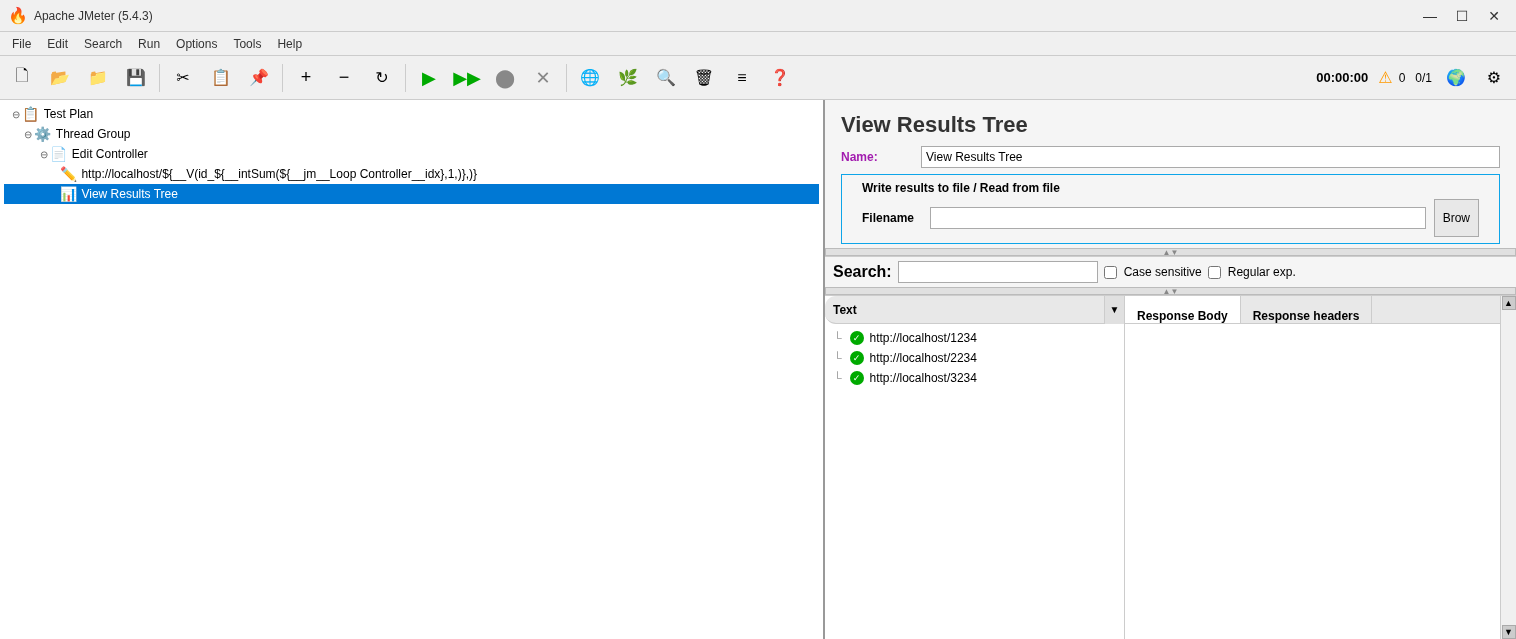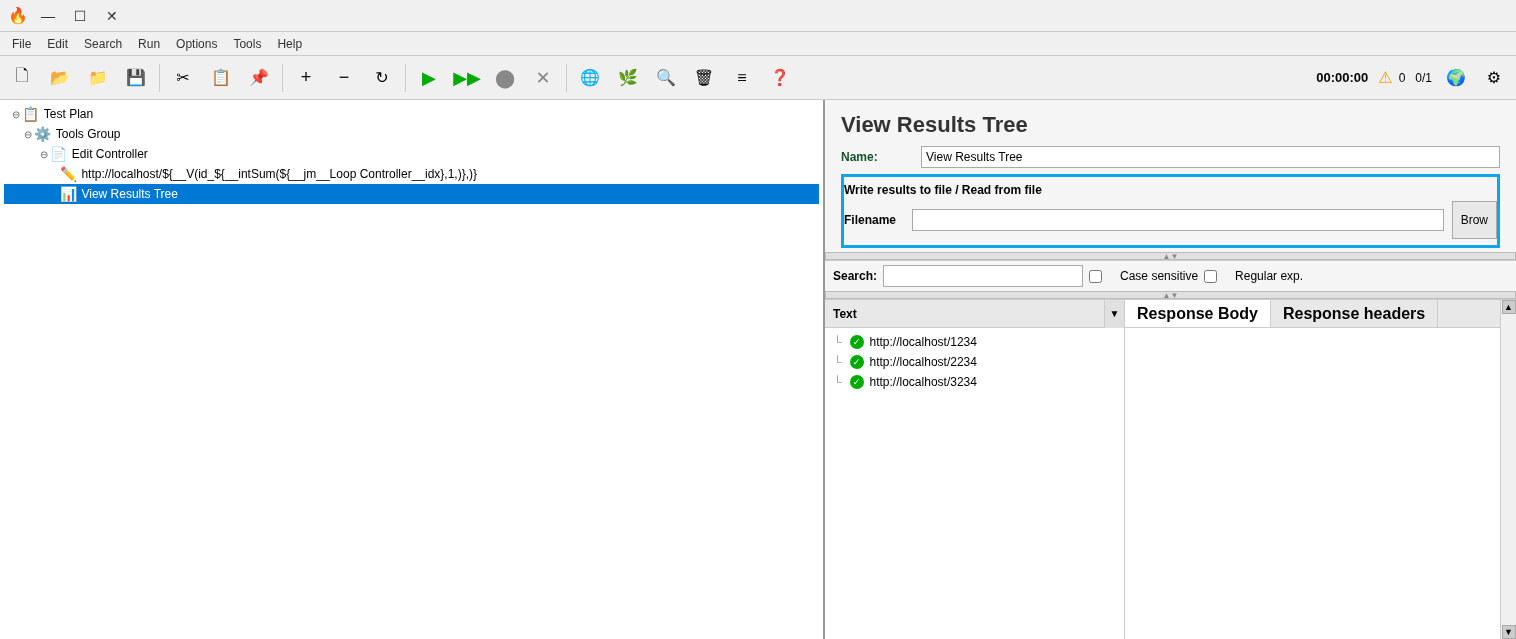--- a/index.html
+++ b/index.html
@@ -113,35 +113,35 @@
 
     .form-row {
       display: flex;
       align-items: center;
       margin-bottom: 6px;
     }
     .form-label {
       font-weight: bold;
       min-width: 80px;
       font-size: 12px;
-      color: #14532d;
+      color: #a21caf;
     }
     .form-input {
       flex: 1;
       height: 22px;
       border: 1px solid #aaa;
       background: white;
       padding: 2px 4px;
       font-size: 12px;
     }
 
     .file-section {
-      border: 3px solid #0ea5e9;
+      border: 1px solid #0ea5e9;
       margin: 4px 0;
-      padding: 6px 0;
+      padding: 6px 20px;
       background: #f5f5f5;
     }
     .file-section-title {
       font-weight: bold;
       font-size: 12px;
       margin-bottom: 4px;
     }
     .file-row {
       display: flex;
       align-items: center;
@@ -166,30 +166,30 @@
 
     
     .search-bar {
       display: flex;
       align-items: center;
       padding: 4px 8px;
       background: #f5f5f5;
       border-top: 1px solid #ccc;
       gap: 6px;
     }
-    .search-label { font-size: 12px; font-weight: bold; }
+    .search-label { font-size: 16px; font-weight: bold; }
     .search-input {
       width: 200px;
       height: 22px;
       border: 1px solid #aaa;
       background: white;
       padding: 2px 4px;
       font-size: 12px;
     }
-    .checkbox-label { display: flex; align-items: flex-end; gap: 18px; font-size: 12px; cursor: pointer; }
+    .checkbox-label { display: flex; align-items: flex-end; gap: 7px; font-size: 12px; cursor: pointer; }
     .checkbox-label input { cursor: pointer; }
 
     
     .results-area {
       display: flex;
       flex: 1;
       border-top: 1px solid #ccc;
       overflow: hidden;
     }
 
@@ -201,20 +201,21 @@
       display: flex;
       flex-direction: column;
     }
 
     .results-list-header {
       display: flex;
       align-items: center;
       background: #e8e8e8;
       border-bottom: 1px solid #ccc;
       height: 28px;
+      border-radius: 11px;
     }
     .results-list-header-label {
       flex: 1;
       padding: 0 8px;
       font-size: 12px;
       font-weight: bold;
     }
     .dropdown-btn {
       width: 20px; height: 28px;
       border: none; border-left: 1px solid #ccc;
@@ -271,23 +272,23 @@
     .detail-tab.active { background: white; border-bottom: 1px solid white; }
 
     .detail-tabs-second {
       display: flex;
       background: #e8e8e8;
       border-bottom: 1px solid #ccc;
       height: 28px;
     }
     .detail-tab2 {
       padding: 0 12px;
-      display: flex; align-items: center;
-      cursor: pointer;
-      font-size: 16px;
+      display: flex; align-items: flex-end;
+      cursor: pointer;
+      font-size: 12px;
       border-right: 1px solid #ccc;
     }
     .detail-tab2.active { background: white; }
 
     .detail-content {
       flex: 1;
       padding: 4px;
       background: white;
       font-size: 12px;
     }
@@ -317,20 +318,21 @@
     
     ::-webkit-scrollbar { width: 8px; }
     ::-webkit-scrollbar-track { background: #f0f0f0; }
     ::-webkit-scrollbar-thumb { background: #aaa; }
   </style>
 </head>
 <body>
 
 <div id="titlebar">
   <span class="app-icon">🔥</span>
+  <span class="title">Apache JMeter (5.4.3)</span>
   <div class="win-controls">
     <button class="win-btn">—</button>
     <button class="win-btn">☐</button>
     <button class="win-btn close">✕</button>
   </div>
 </div>
 
 <div id="menubar">
   <span class="menu-item">File</span>
   <span class="menu-item">Edit</span>
@@ -383,21 +385,21 @@
       <span class="tree-indent" style="width:8px"></span>
       <span style="font-size:10px; margin-right:2px; color:#666">⊖</span>
       <span class="tree-icon">📋</span>
       <span class="tree-label">Test Plan</span>
     </div>
 
     <div class="tree-node">
       <span class="tree-indent" style="width:20px"></span>
       <span style="font-size:10px; margin-right:2px; color:#666">⊖</span>
       <span class="tree-icon">⚙️</span>
-      <span class="tree-label">Tools Group</span>
+      <span class="tree-label">Thread Group</span>
     </div>
 
     <div class="tree-node">
       <span class="tree-indent" style="width:36px"></span>
       <span style="font-size:10px; margin-right:2px; color:#666">⊖</span>
       <span class="tree-icon">📄</span>
       <span class="tree-label">Edit Controller</span>
     </div>
 
     <div class="tree-node">

